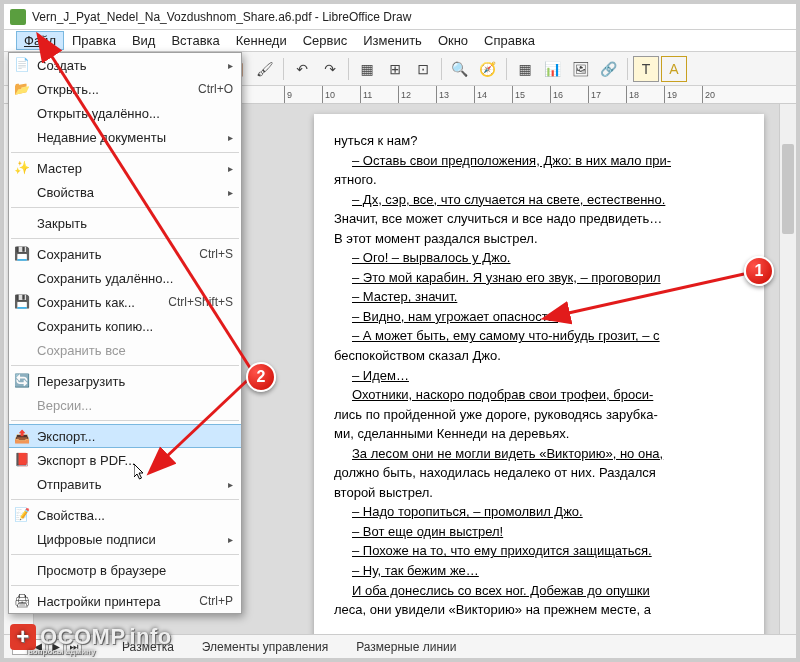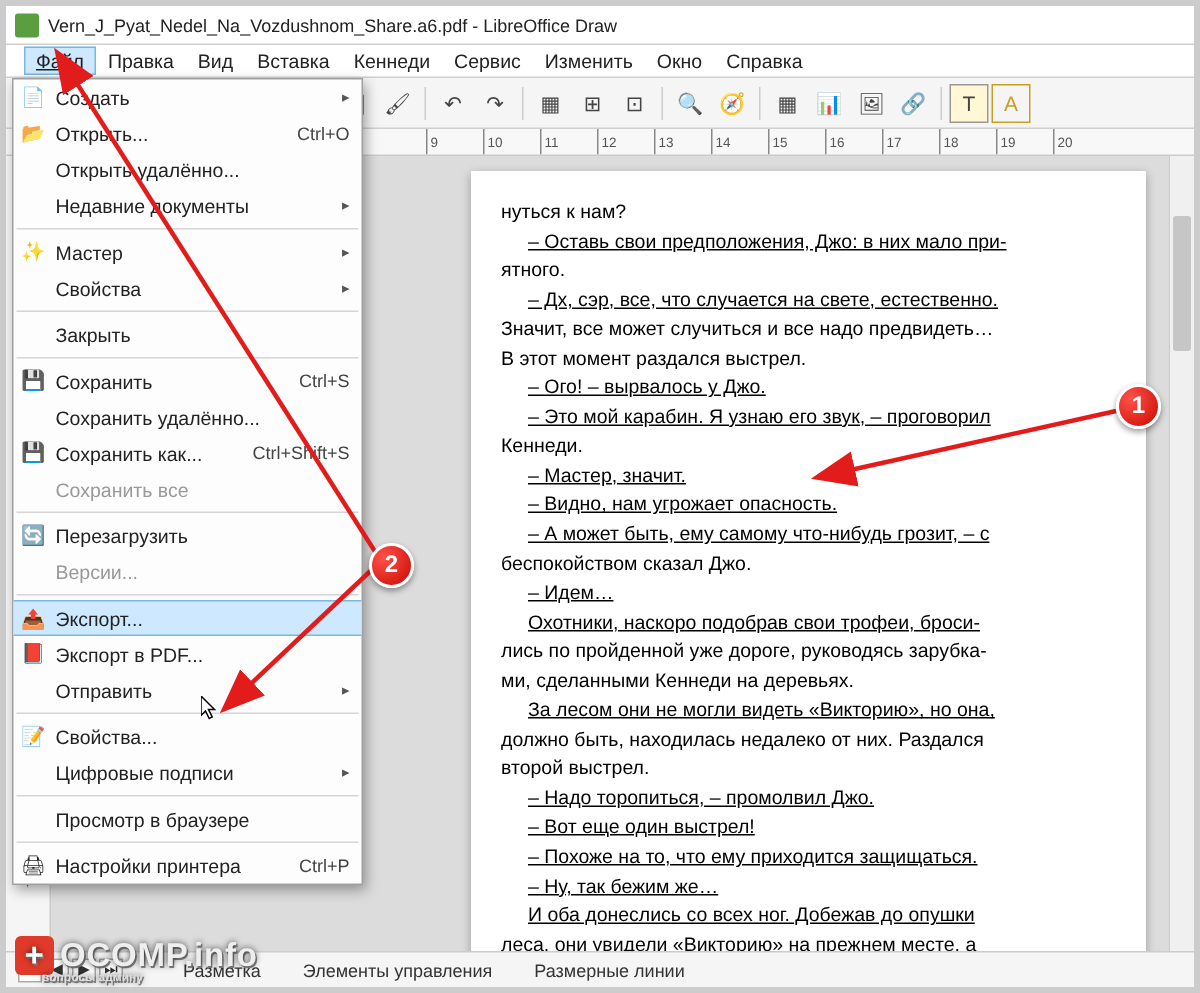--- a/index.html
+++ b/index.html
@@ -239,21 +239,20 @@
     <div class="canvas-region">
       <div class="page">
         <p>нуться к нам?</p>
         <p class="indent">– Оставь свои предположения, Джо: в них мало при-</p>
         <p>ятного.</p>
         <p class="indent">– Дх, сэр, все, что случается на свете, естественно.</p>
         <p>Значит, все может случиться и все надо предвидеть…</p>
         <p>В этот момент раздался выстрел.</p>
         <p class="indent">– Ого! – вырвалось у Джо.</p>
         <p class="indent">– Это мой карабин. Я узнаю его звук, – проговорил</p>
-        <p>Кеннеди.</p>
         <p class="indent">– Мастер, значит.</p>
         <p class="indent">– Видно, нам угрожает опасность.</p>
         <p class="indent">– А может быть, ему самому что-нибудь грозит, – с</p>
         <p>беспокойством сказал Джо.</p>
         <p class="indent">– Идем…</p>
         <p class="indent">Охотники, наскоро подобрав свои трофеи, броси-</p>
         <p>лись по пройденной уже дороге, руководясь зарубка-</p>
         <p>ми, сделанными Кеннеди на деревьях.</p>
         <p class="indent">За лесом они не могли видеть «Викторию», но она,</p>
         <p>должно быть, находилась недалеко от них. Раздался</p>
@@ -324,20 +323,23 @@
     <span class="dd-shortcut">Ctrl+S</span>
   </div>
   <div class="dd-item">
     <span>Сохранить удалённо...</span>
   </div>
   <div class="dd-item">
     <span class="dd-icon">💾</span>
     <span>Сохранить как...</span>
     <span class="dd-shortcut">Ctrl+Shift+S</span>
   </div>
+  <div class="dd-item">
+    <span>Сохранить копию...</span>
+  </div>
   <div class="dd-item disabled">
     <span>Сохранить все</span>
   </div>
   <div class="dd-sep"></div>
   <div class="dd-item">
     <span class="dd-icon">🔄</span>
     <span>Перезагрузить</span>
   </div>
   <div class="dd-item disabled">
     <span>Версии...</span>

